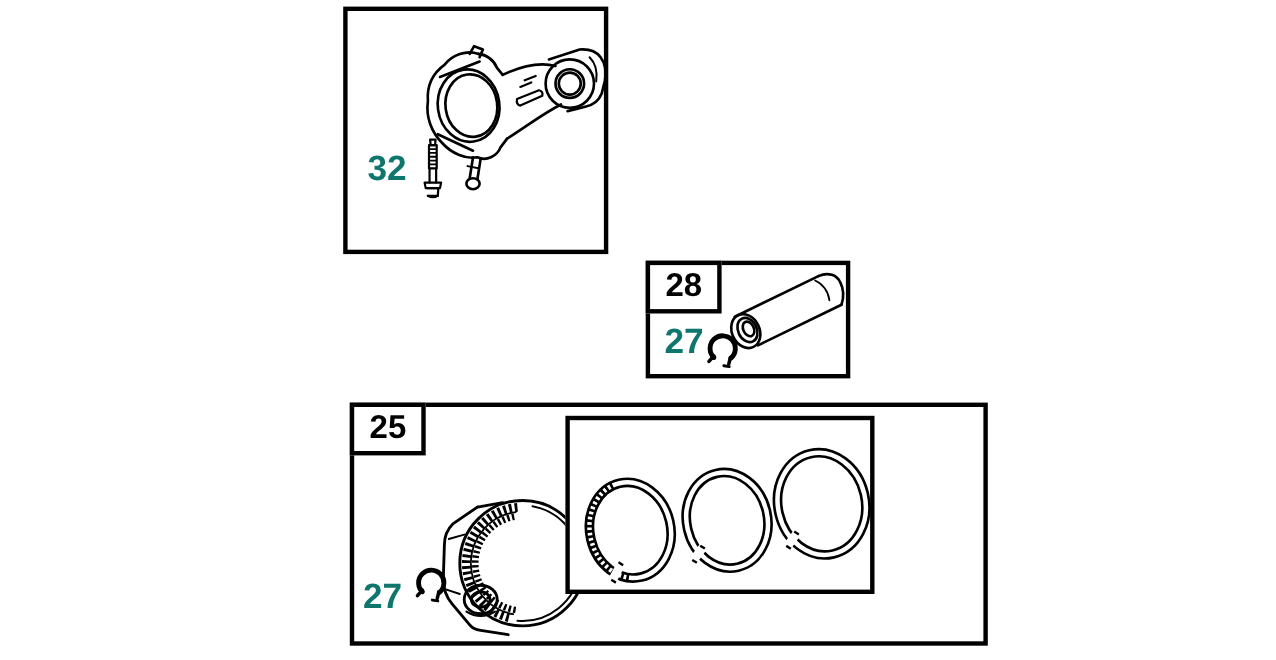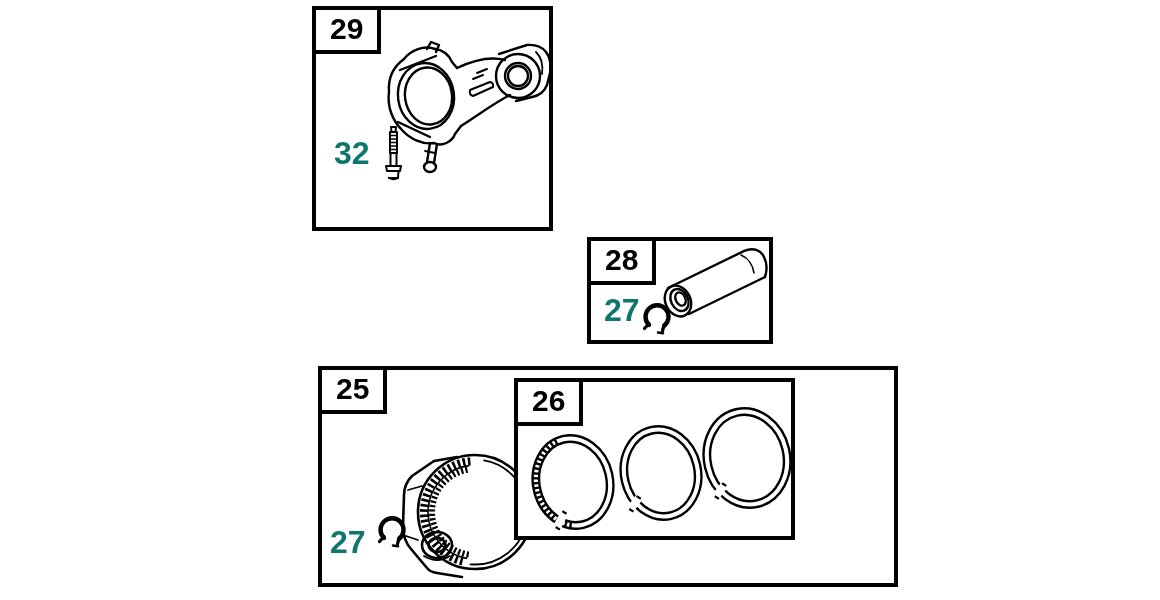--- a/index.html
+++ b/index.html
@@ -38,21 +38,20 @@
   }
   svg{position:absolute;overflow:visible;}
   svg path, svg ellipse, svg circle, svg line, svg rect{vector-effect:none;}
 </style>
 </head>
 <body>
 
 <div class="stage">
 
   <div class="part-box" style="left:312px;top:6px;width:241px;height:225px;">
-    <div class="tag">29</div>
 
     <svg style="left:62px;top:30px;" width="172" height="138" viewBox="0 0 172 138" fill="none" stroke="#000" stroke-width="2.4" stroke-linecap="round" stroke-linejoin="round">
 
       <path d="M 57,9 C 46,5 33,10 26,19 C 15,27 10,39 11,52 C 9,66 14,80 24,90 C 32,99 45,105 56,103 C 64,107 74,102 77,94 L 83,86"></path>
       <path d="M 57,9 C 65,10 71,15 74,22 L 79,28"></path>
 
       <ellipse cx="48" cy="56" rx="28" ry="33" transform="rotate(-8 48 56)"></ellipse>
       <ellipse cx="50.5" cy="56" rx="23.5" ry="28.5" transform="rotate(-8 50.5 56)"></ellipse>
 
       <path d="M 22,30 L 58,16"></path>
@@ -138,21 +137,20 @@
 
     <div class="callout" style="left:8px;top:155px;">27</div>
     <svg style="left:54px;top:140px;" width="32" height="38" viewBox="0 0 32 38" fill="none" stroke="#000" stroke-linecap="round" stroke-linejoin="round">
       <path d="M 8,28 A 11.5 11.5 0 1 1 23.5,28.5" stroke-width="4.4"></path>
       <path d="M 8,26.5 L 3.5,31.5" stroke-width="3.2"></path>
       <path d="M 23,28 L 21.5,34" stroke-width="3.2"></path>
       <path d="M 17,35.5 L 22,36.3" stroke-width="2.6"></path>
     </svg>
 
     <div class="part-box" style="left:192px;top:8px;width:281px;height:162px;">
-      <div class="tag">26</div>
 
       <svg style="left:0px;top:0px;" width="273" height="154" viewBox="0 0 273 154" fill="none" stroke="#000" stroke-width="2.4">
 
         <g transform="rotate(-13 55 100)">
           <ellipse cx="55" cy="100" rx="40" ry="47"></ellipse>
           <ellipse cx="55" cy="100" rx="33.5" ry="40.5"></ellipse>
           <path d="M 48.7,57.2 A 36.5 43.5 0 0 0 45.6,142" stroke-width="7" stroke-dasharray="2.4 2.4" stroke-linecap="butt"></path>
           <path d="M 40,128 L 26,144" stroke="#fff" stroke-width="8" stroke-linecap="butt"></path>
           <path d="M 38,126 l 3.5,3.5 M 28,140 l 3.5,3.5" stroke-width="2.2"></path>
         </g>

